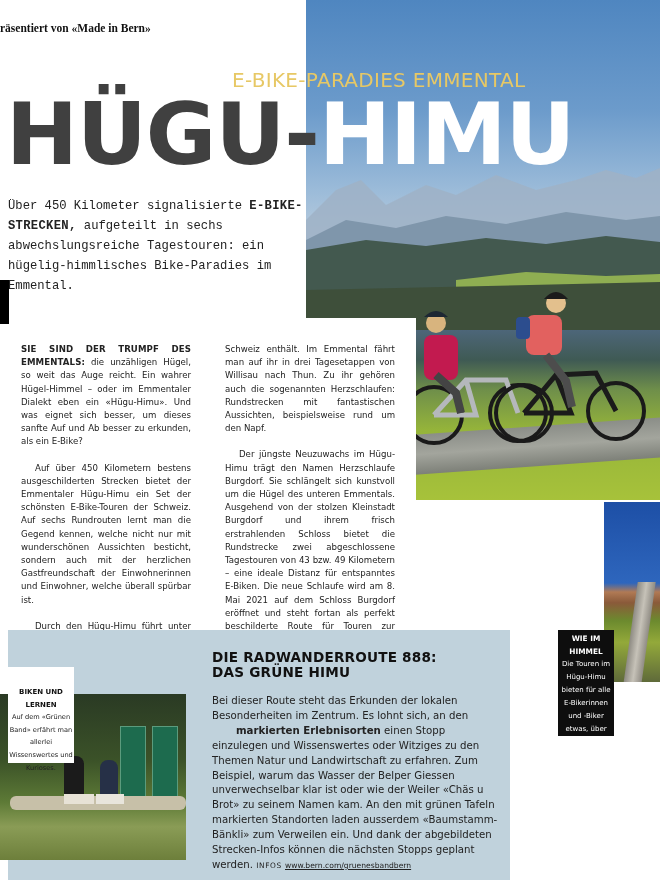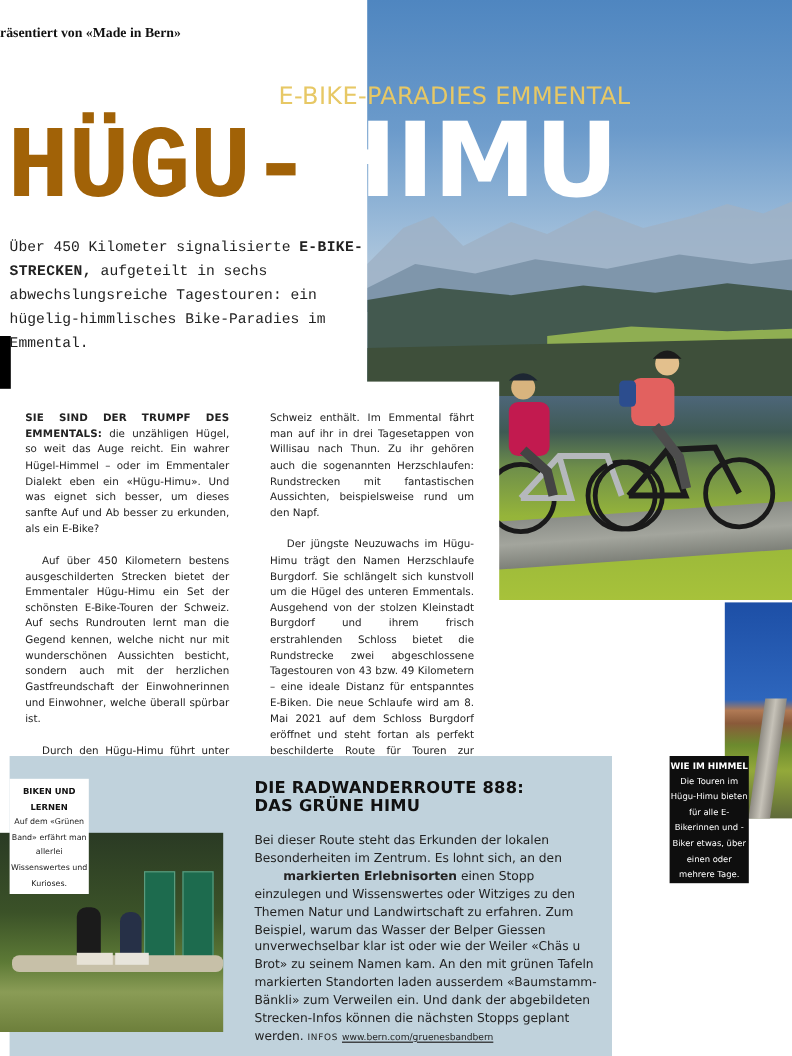--- a/index.html
+++ b/index.html
@@ -52,21 +52,21 @@
   }
   .kicker {
     position: absolute; left: 232px; top: 68px;
     font-family: "DejaVu Sans", sans-serif; font-size: 20px; letter-spacing: 0.3px; color: #e7c865;
   }
   .title {
     position: absolute; left: 6px; top: 84px; height: 100px; line-height: 100px;
     font-family: "DejaVu Sans", sans-serif; font-weight: bold; font-size: 86px; letter-spacing: -1px;
     white-space: nowrap;
   }
-  .title .t-black { color: #a16207; font-family: Liberation Mono, monospace; }
+  .title .t-black { color: #404040; }
   .title .t-white { color: #fff; }
 
   .intro {
     position: absolute; left: 8px; top: 196px; width: 300px;
     font-family: Liberation Mono, monospace; font-size: 12.2px; line-height: 20px; color: #222;
   }
   .intro b { font-weight: bold; letter-spacing: 0.3px; }
 
   .black-marker {
     position: absolute; left: 0; top: 280px; width: 9px; height: 44px; background: #000;
@@ -79,21 +79,21 @@
     text-align: justify; hyphens: manual;
   }
   .col.c1 { left: 8px; }
   .col.c2 { left: 212px; }
   .col p { margin: 13px; }
   .col p + p { text-indent: 14px; }
   .col .lead { font-weight: bold; letter-spacing: 0.1px; }
 
   
   .caption-dark {
-    position: absolute; left: 558px; top: 630px; width: 66px; height: 106px;
+    position: absolute; left: 558px; top: 630px; width: 56px; height: 106px;
     background: #0e0e0e; color: #fff; text-align: center;
     font-family: "DejaVu Sans", sans-serif; font-size: 7px; line-height: 13px; padding-top: 2px;
   }
   .caption-dark .cap-title { font-weight: bold; font-size: 7.4px; }
 
   
   .band-box {
     position: absolute; left: 8px; top: 630px; width: 502px; height: 250px; background: #c0d2dc;
   }
   .band-photo {
@@ -102,22 +102,22 @@
     overflow: hidden;
   }
   .band-photo .sign { position: absolute; top: 32px; width: 26px; height: 72px; background: #1d6b4e; border: 1px solid #5b9b7d; }
   .band-photo .bench { position: absolute; left: 10px; top: 102px; width: 176px; height: 14px; background: #c7c0a8; border-radius: 6px; }
   .band-photo .p1 { position: absolute; left: 64px; top: 62px; width: 20px; height: 42px; background: #1b1b1b; border-radius: 8px 8px 2px 2px; }
   .band-photo .p2 { position: absolute; left: 100px; top: 66px; width: 18px; height: 38px; background: #263047; border-radius: 8px 8px 2px 2px; }
   .band-photo .legs1 { position: absolute; left: 64px; top: 100px; width: 30px; height: 10px; background: #e7e2d6; }
   .band-photo .legs2 { position: absolute; left: 96px; top: 100px; width: 28px; height: 10px; background: #e8e5dc; }
 
   .caption-light {
-    position: absolute; left: 8px; top: 649px; width: 66px; height: 96px;
-    background: #fff; text-align: center; padding-top: 5px;
+    position: absolute; left: 8px; top: 667px; width: 66px; height: 96px;
+    background: #fff; text-align: center; padding-top: 19px;
     font-family: "DejaVu Sans", sans-serif; font-size: 6.6px; line-height: 12.6px; color: #222;
   }
   .caption-light .cap-title { font-weight: bold; font-size: 7px; color: #111; }
 
   .band-title {
     position: absolute; left: 212px; top: 650px; width: 290px;
     font-family: "DejaVu Sans", sans-serif; font-weight: bold; font-size: 13.6px; line-height: 15px; color: #111; letter-spacing: 0.2px;
   }
   .band-text {
     position: absolute; left: 212px; top: 694px; width: 292px;

